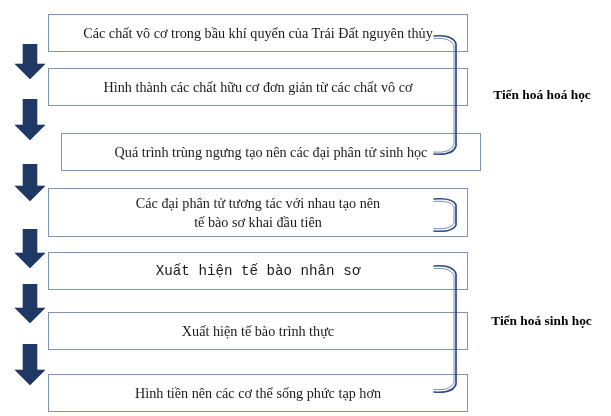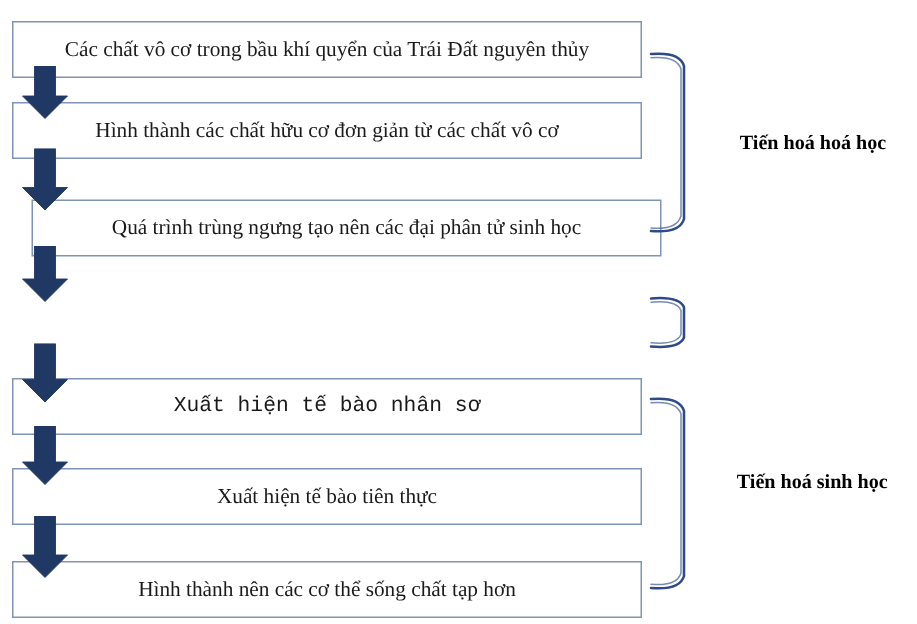--- a/index.html
+++ b/index.html
@@ -24,20 +24,21 @@
     border: 1px solid #7f95b3;
     background: #ffffff;
     color: #1a1a1a;
     font-size: 14.2px;
     line-height: 1.32;
     display: flex;
     align-items: center;
     justify-content: center;
     text-align: center;
     padding: 0 6px;
+    margin-left: 40px;
   }
   .flow-box .box-text {
     display: block;
     width: 100%;
     white-space: pre-line;
   }
   .arrow {
     position: absolute;
     z-index: 5;
   }
@@ -66,31 +67,35 @@
   </div>
 
   <div class="flow-box" style="left:8px; top:68px; width:420px; height:38px;">
     <span class="box-text">Hình thành các chất hữu cơ đơn giản từ các chất vô cơ</span>
   </div>
 
   <div class="flow-box" style="left:21px; top:133px; width:420px; height:38px;">
     <span class="box-text">Quá trình trùng ngưng tạo nên các đại phân tử sinh học</span>
   </div>
 
+  <div class="flow-box" style="left:8px; top:188px; width:420px; height:49px;">
+    <span class="box-text">Các đại phân tử tương tác với nhau tạo nên
+tế bào sơ khai đầu tiên</span>
+  </div>
 
   <div class="flow-box" style="left:8px; top:252px; width:420px; height:38px;font-family:Liberation Mono, monospace;">
     <span class="box-text">Xuất hiện tế bào nhân sơ</span>
   </div>
 
   <div class="flow-box" style="left:8px; top:312px; width:420px; height:38px;">
-    <span class="box-text">Xuất hiện tế bào tiên thực</span>
+    <span class="box-text">Xuất hiện tế bào trình thực</span>
   </div>
 
   <div class="flow-box" style="left:8px; top:374px; width:420px; height:38px;">
-    <span class="box-text">Hình thành nên các cơ thể sống chất tạp hơn</span>
+    <span class="box-text">Hình tiền nên các cơ thể sống phức tạp hơn</span>
   </div>
 
   <svg class="arrow" style="left:14px; top:44px;" width="32" height="36" viewBox="0 0 32 36">
     <polygon points="9,0 23,0 23,20 31,20 16,35 1,20 9,20" fill="#1f3864" stroke="#1f3864" stroke-width="0.6"></polygon>
   </svg>
 
   <svg class="arrow" style="left:14px; top:99px;" width="32" height="42" viewBox="0 0 32 42">
     <polygon points="9,0 23,0 23,26 31,26 16,41 1,26 9,26" fill="#1f3864" stroke="#1f3864" stroke-width="0.6"></polygon>
   </svg>
 

